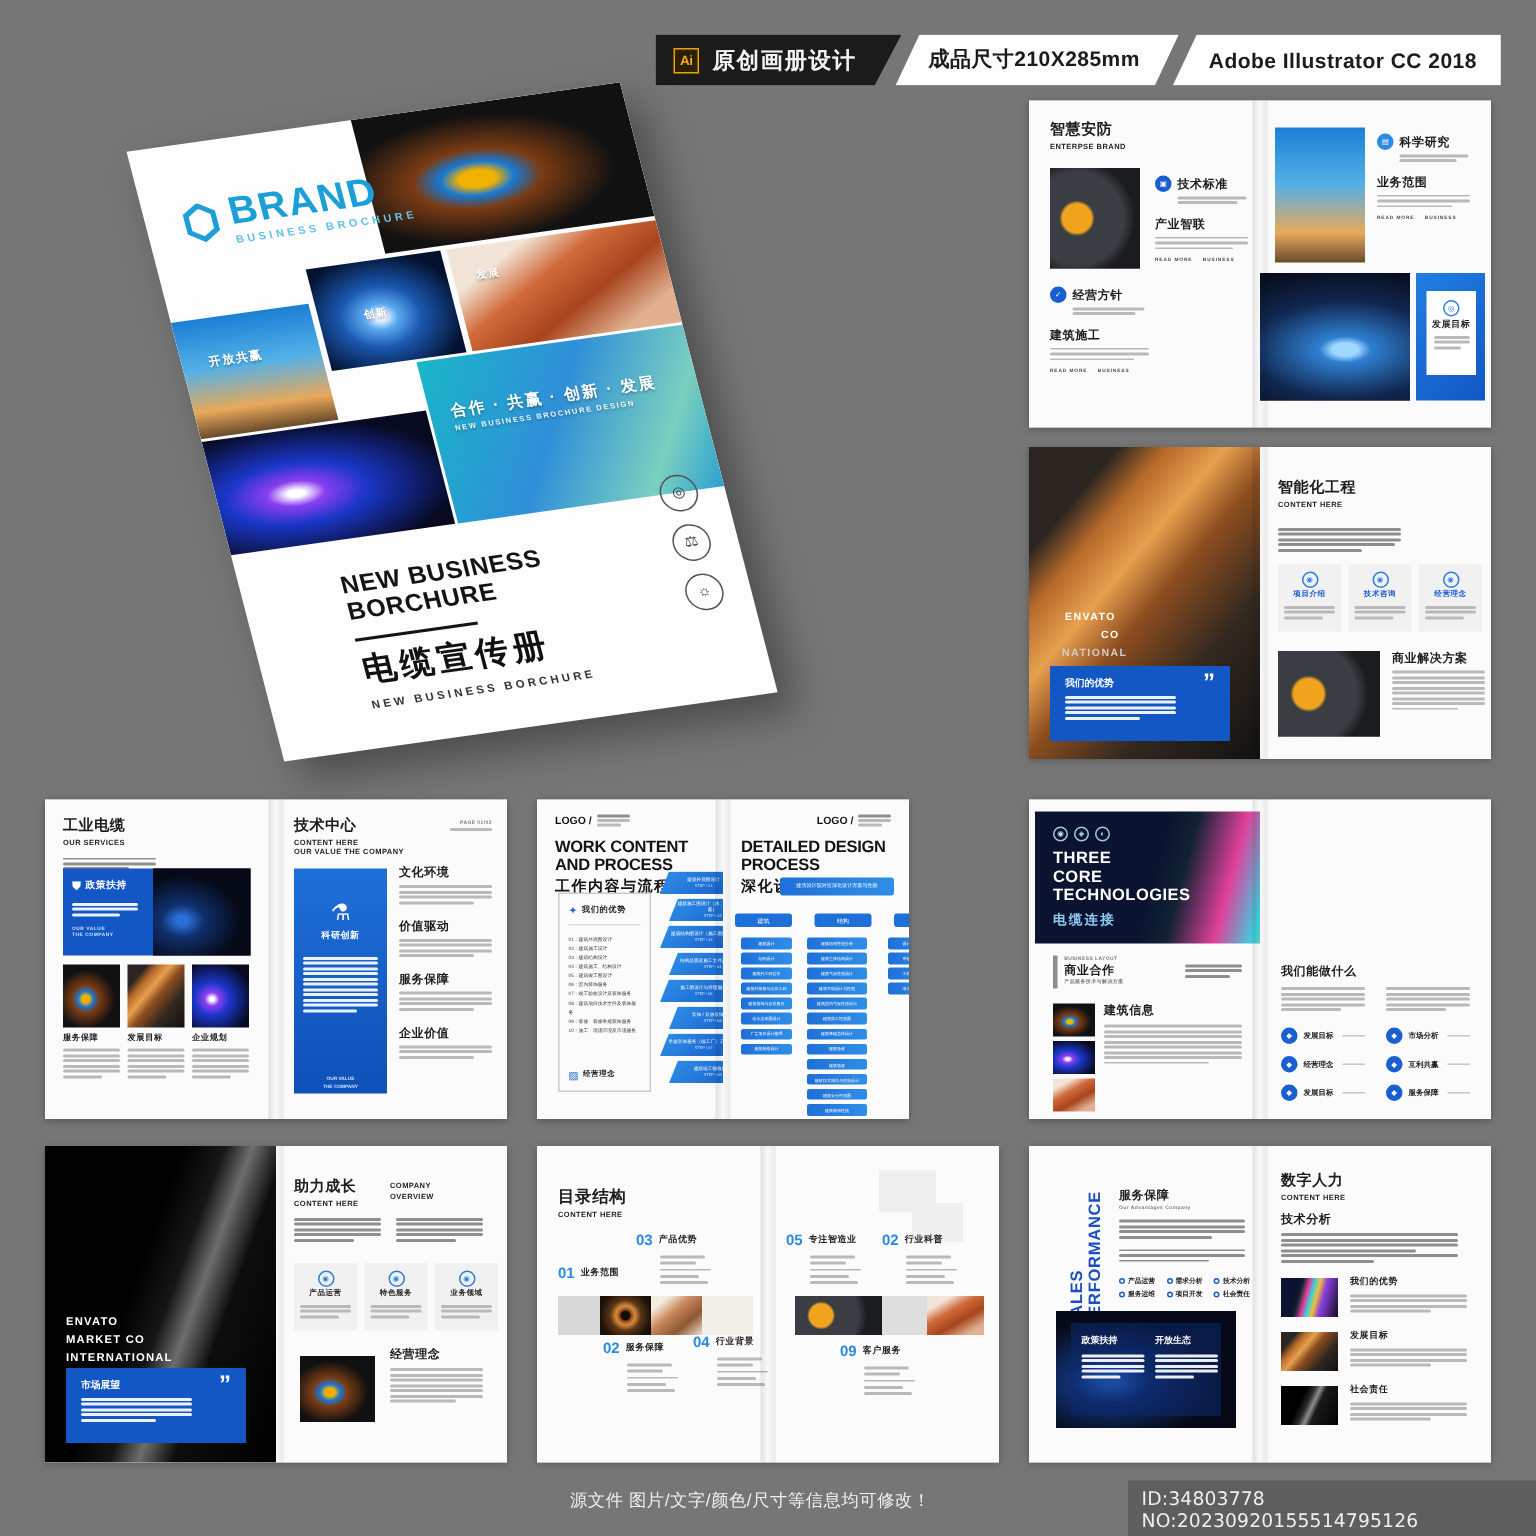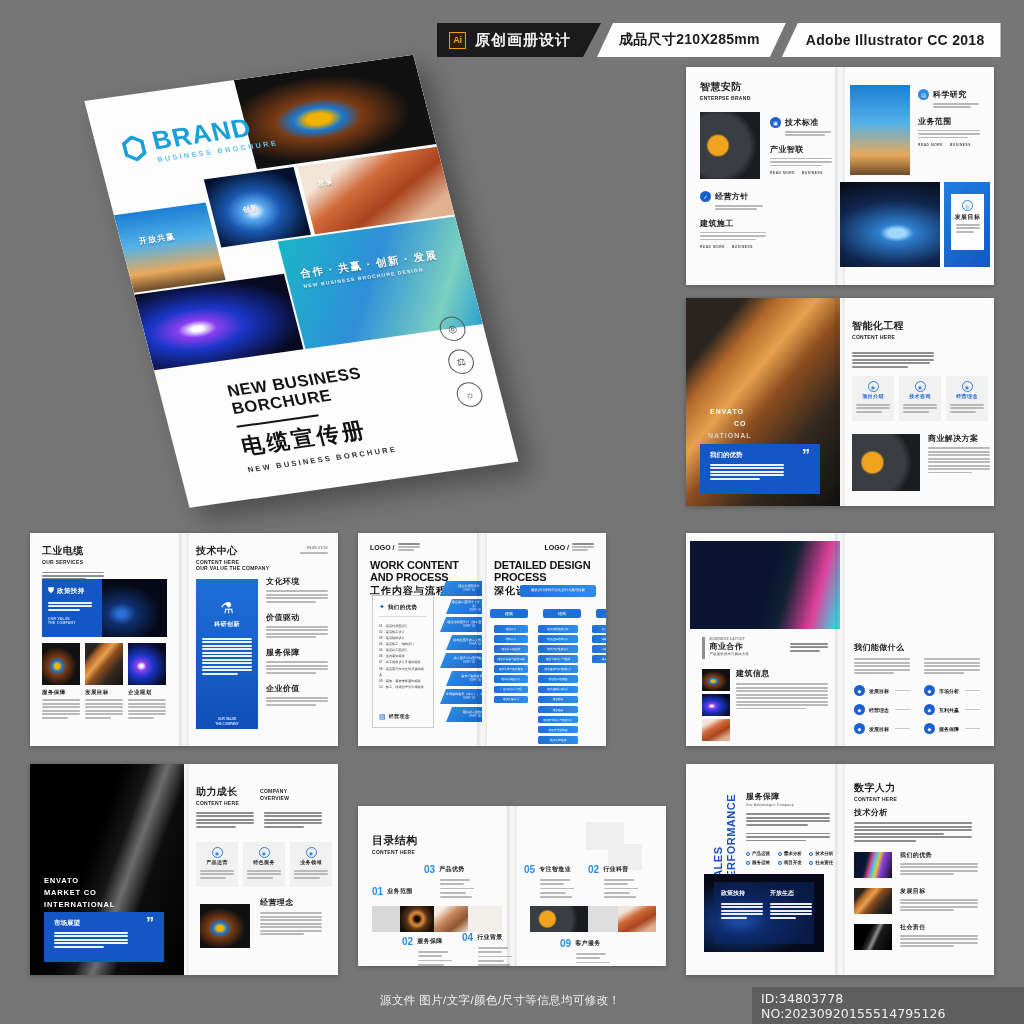--- a/index.html
+++ b/index.html
@@ -590,20 +590,31 @@
           </div>
       </div>
     </div>
     <div class="gutter"></div>
   </div>
 
   <div class="panel" style="left:686px;top:533px;width:308px;height:213px;">
     <div class="spread">
       <div class="pg left">
         <div class="img ph-colorfiber" style="position:absolute;left:4px;top:8px;width:300px;height:88px;z-index:2;"></div>
+        <div style="position:absolute;left:16px;top:18px;z-index:3;">
+          <div style="display:flex;gap:4px;margin-bottom:5px;">
+            <span class="cov-circ" style="width:10px;height:10px;border-color:#9fc8e8;color:#cfe4f5;font-size:5px;">◉</span>
+            <span class="cov-circ" style="width:10px;height:10px;border-color:#9fc8e8;color:#cfe4f5;font-size:5px;">◈</span>
+            <span class="cov-circ" style="width:10px;height:10px;border-color:#9fc8e8;color:#cfe4f5;font-size:5px;">◐</span>
+          </div>
+          <div style="white-space:pre-line;color:#fff;font-size:11px;font-weight:bold;line-height:1.15;letter-spacing:.3px;">THREE
+CORE
+TECHNOLOGIES</div>
+          <div style="color:#8ec8f0;font-size:9px;font-weight:bold;margin-top:3px;letter-spacing:1.5px;">电缆连接</div>
+        </div>
         <div style="position:absolute;left:16px;top:104px;display:flex;gap:5px;">
           <div style="width:2.5px;height:22px;background:#8e8e8e;"></div>
           <div>
             <div class="tiny">BUSINESS LAYOUT</div>
             <div class="h-cn" style="margin-top:1px;">商业合作</div>
             <div class="tiny" style="margin-top:1px;">产品服务技术与解决方案</div>
           </div>
         </div>
         <div class="lines" style="position:absolute;left:104px;top:110px;">
           <div class="ln d" style="width:38px;"></div>
@@ -769,21 +780,21 @@
               <div class="ln" style="width:62px;"></div>
               <div class="ln" style="width:62px;"></div>
             <div class="ln" style="width:44px;"></div>
           </div>
         </div>
       </div>
     </div>
     <div class="gutter"></div>
   </div>
 
-  <div class="panel" style="left:358px;top:764px;width:308px;height:160px;margin-top:42px;">
+  <div class="panel" style="left:358px;top:764px;width:308px;height:211px;">
     <div class="spread">
       <div class="pg left">
         <div style="position:absolute;left:14px;top:28px;">
           <div class="h-cn big" style="font-size:11px;">目录结构</div>
           <div class="h-en" style="margin-top:2px;">CONTENT HERE</div>
         </div>
         <div style="position:absolute;left:14px;top:80px;">
           <div style="display:flex;align-items:center;gap:4px;">
             <span style="color:#2a8be0;font-size:10px;font-weight:bold;">01</span>
             <span class="h-cn" style="font-size:6px;">业务范围</span>

